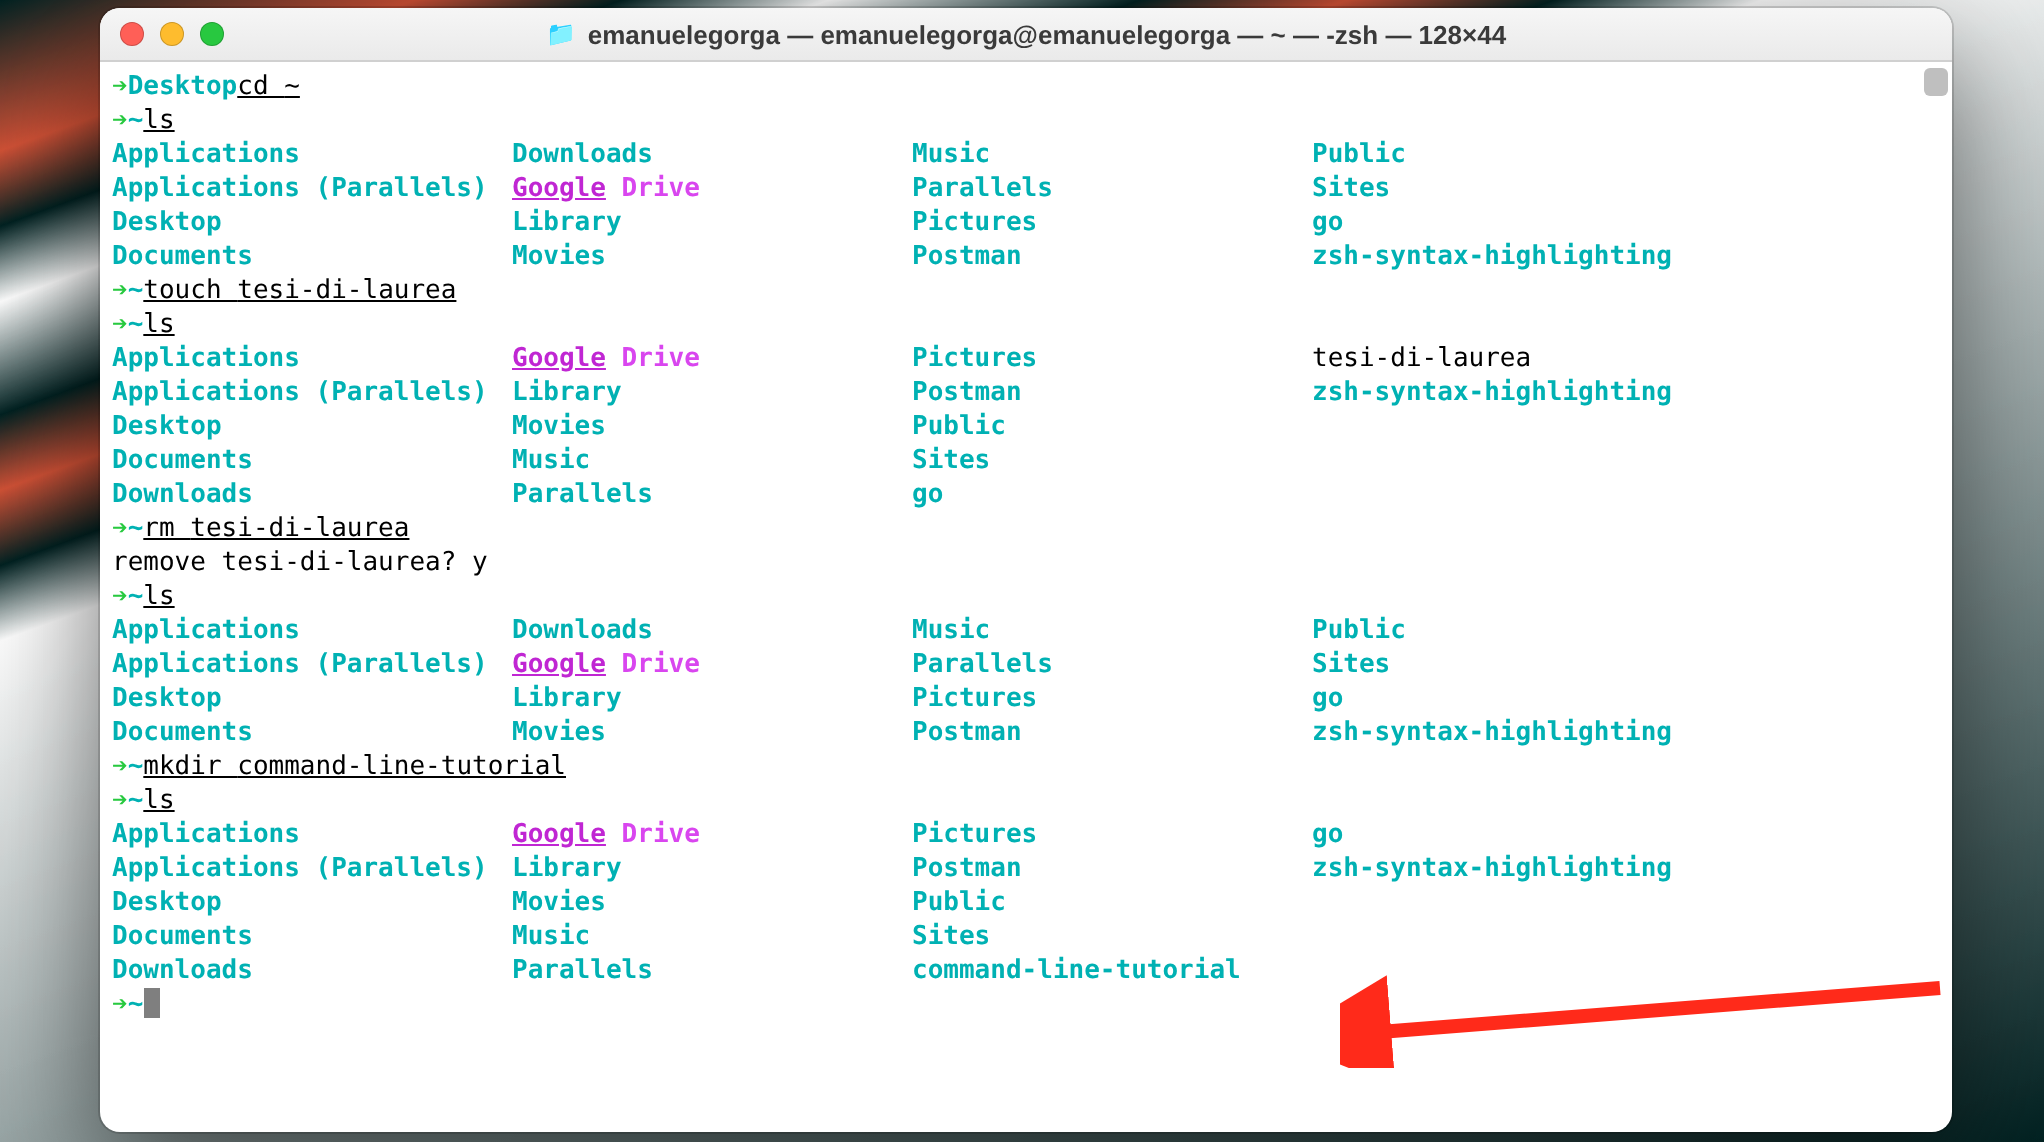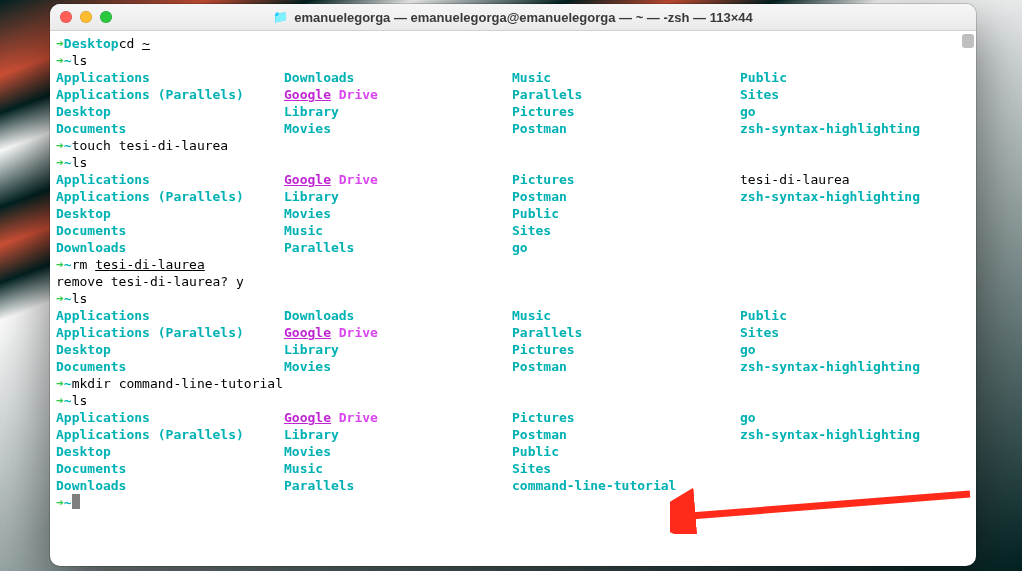--- a/index.html
+++ b/index.html
@@ -115,25 +115,25 @@
     width: 12px;
     height: 14px;
     background: #bfbfbf;
     border-radius: 3px;
   }
 
   .row { height: 17px; display: flex; }
 
   .arrow  { color: #27c93f; font-weight: bold; }
   .cwd    { color: #00b1b3; font-weight: bold; }
-  .cmd    { color: #000; }
+  .cmd    { color: #000; text-decoration: underline; }
   .udl    { text-decoration: underline; }
 
   
-  .cols { display: flex; gap: 28px; }
+  .cols { display: flex; }
   .col  { width: 200px; }
   .col1 { width: 200px; }
   .col2 { width: 200px; }
   .col3 { width: 200px; }
   .col4 { width: 210px; }
 
   .dir  { color: #00b1b3; font-weight: bold; }
   .gd1  { color: #c026d3; font-weight: bold; text-decoration: underline; }   
   .gd2  { color: #d946ef; font-weight: bold; }   
   .plain{ color: #000; }
@@ -161,21 +161,21 @@
 <div class="window">
 
   <div class="titlebar">
     <div class="traffic">
       <span class="t-red"></span>
       <span class="t-yellow"></span>
       <span class="t-green"></span>
     </div>
     <div class="title-center">
       <span class="folder-icon">📁</span>
-      <span>emanuelegorga — emanuelegorga@emanuelegorga — ~ — -zsh — 113×44</span>
+      <span>emanuelegorga — emanuelegorga@emanuelegorga — ~ — -zsh — 128×44</span>
     </div>
   </div>
 
   <div class="term" id="term"><div class="row"><span class="arrow">➔</span>  <span class="cwd">Desktop</span> <span class="cmd">cd </span><span class="cmd udl">~</span></div><div class="row"><span class="arrow">➔</span>  <span class="cwd">~</span> <span class="cmd">ls</span></div><div class="row cols"><span class="col col1"><span class="dir">Applications</span></span><span class="col col2"><span class="dir">Downloads</span></span><span class="col col3"><span class="dir">Music</span></span><span class="col col4"><span class="dir">Public</span></span></div><div class="row cols"><span class="col col1"><span class="dir">Applications (Parallels)</span></span><span class="col col2"><span><span class="gd1">Google</span> <span class="gd2">Drive</span></span></span><span class="col col3"><span class="dir">Parallels</span></span><span class="col col4"><span class="dir">Sites</span></span></div><div class="row cols"><span class="col col1"><span class="dir">Desktop</span></span><span class="col col2"><span class="dir">Library</span></span><span class="col col3"><span class="dir">Pictures</span></span><span class="col col4"><span class="dir">go</span></span></div><div class="row cols"><span class="col col1"><span class="dir">Documents</span></span><span class="col col2"><span class="dir">Movies</span></span><span class="col col3"><span class="dir">Postman</span></span><span class="col col4"><span class="dir">zsh-syntax-highlighting</span></span></div><div class="row"><span class="arrow">➔</span>  <span class="cwd">~</span> <span class="cmd">touch </span><span class="cmd">tesi-di-laurea</span></div><div class="row"><span class="arrow">➔</span>  <span class="cwd">~</span> <span class="cmd">ls</span></div><div class="row cols"><span class="col col1"><span class="dir">Applications</span></span><span class="col col2"><span><span class="gd1">Google</span> <span class="gd2">Drive</span></span></span><span class="col col3"><span class="dir">Pictures</span></span><span class="col col4"><span class="plain">tesi-di-laurea</span></span></div><div class="row cols"><span class="col col1"><span class="dir">Applications (Parallels)</span></span><span class="col col2"><span class="dir">Library</span></span><span class="col col3"><span class="dir">Postman</span></span><span class="col col4"><span class="dir">zsh-syntax-highlighting</span></span></div><div class="row cols"><span class="col col1"><span class="dir">Desktop</span></span><span class="col col2"><span class="dir">Movies</span></span><span class="col col3"><span class="dir">Public</span></span><span class="col col4"><span class="plain"></span></span></div><div class="row cols"><span class="col col1"><span class="dir">Documents</span></span><span class="col col2"><span class="dir">Music</span></span><span class="col col3"><span class="dir">Sites</span></span><span class="col col4"><span class="plain"></span></span></div><div class="row cols"><span class="col col1"><span class="dir">Downloads</span></span><span class="col col2"><span class="dir">Parallels</span></span><span class="col col3"><span class="dir">go</span></span><span class="col col4"><span class="plain"></span></span></div><div class="row"><span class="arrow">➔</span>  <span class="cwd">~</span> <span class="cmd">rm </span><span class="cmd udl">tesi-di-laurea</span></div><div class="row">remove tesi-di-laurea? y</div><div class="row"><span class="arrow">➔</span>  <span class="cwd">~</span> <span class="cmd">ls</span></div><div class="row cols"><span class="col col1"><span class="dir">Applications</span></span><span class="col col2"><span class="dir">Downloads</span></span><span class="col col3"><span class="dir">Music</span></span><span class="col col4"><span class="dir">Public</span></span></div><div class="row cols"><span class="col col1"><span class="dir">Applications (Parallels)</span></span><span class="col col2"><span><span class="gd1">Google</span> <span class="gd2">Drive</span></span></span><span class="col col3"><span class="dir">Parallels</span></span><span class="col col4"><span class="dir">Sites</span></span></div><div class="row cols"><span class="col col1"><span class="dir">Desktop</span></span><span class="col col2"><span class="dir">Library</span></span><span class="col col3"><span class="dir">Pictures</span></span><span class="col col4"><span class="dir">go</span></span></div><div class="row cols"><span class="col col1"><span class="dir">Documents</span></span><span class="col col2"><span class="dir">Movies</span></span><span class="col col3"><span class="dir">Postman</span></span><span class="col col4"><span class="dir">zsh-syntax-highlighting</span></span></div><div class="row"><span class="arrow">➔</span>  <span class="cwd">~</span> <span class="cmd">mkdir </span><span class="cmd">command-line-tutorial</span></div><div class="row"><span class="arrow">➔</span>  <span class="cwd">~</span> <span class="cmd">ls</span></div><div class="row cols"><span class="col col1"><span class="dir">Applications</span></span><span class="col col2"><span><span class="gd1">Google</span> <span class="gd2">Drive</span></span></span><span class="col col3"><span class="dir">Pictures</span></span><span class="col col4"><span class="dir">go</span></span></div><div class="row cols"><span class="col col1"><span class="dir">Applications (Parallels)</span></span><span class="col col2"><span class="dir">Library</span></span><span class="col col3"><span class="dir">Postman</span></span><span class="col col4"><span class="dir">zsh-syntax-highlighting</span></span></div><div class="row cols"><span class="col col1"><span class="dir">Desktop</span></span><span class="col col2"><span class="dir">Movies</span></span><span class="col col3"><span class="dir">Public</span></span><span class="col col4"><span class="plain"></span></span></div><div class="row cols"><span class="col col1"><span class="dir">Documents</span></span><span class="col col2"><span class="dir">Music</span></span><span class="col col3"><span class="dir">Sites</span></span><span class="col col4"><span class="plain"></span></span></div><div class="row cols"><span class="col col1"><span class="dir">Downloads</span></span><span class="col col2"><span class="dir">Parallels</span></span><span class="col col3"><span class="dir">command-line-tutorial</span></span><span class="col col4"><span class="plain"></span></span></div><div class="row"><span class="arrow">➔</span>  <span class="cwd">~</span> <span class="cursor"></span></div></div>
 
   <div class="scrolltrack">
     <div class="scrollthumb"></div>
   </div>
 
   <svg class="ann-arrow" style="left:620px; top:480px;" width="320" height="50" viewBox="0 0 320 50">

